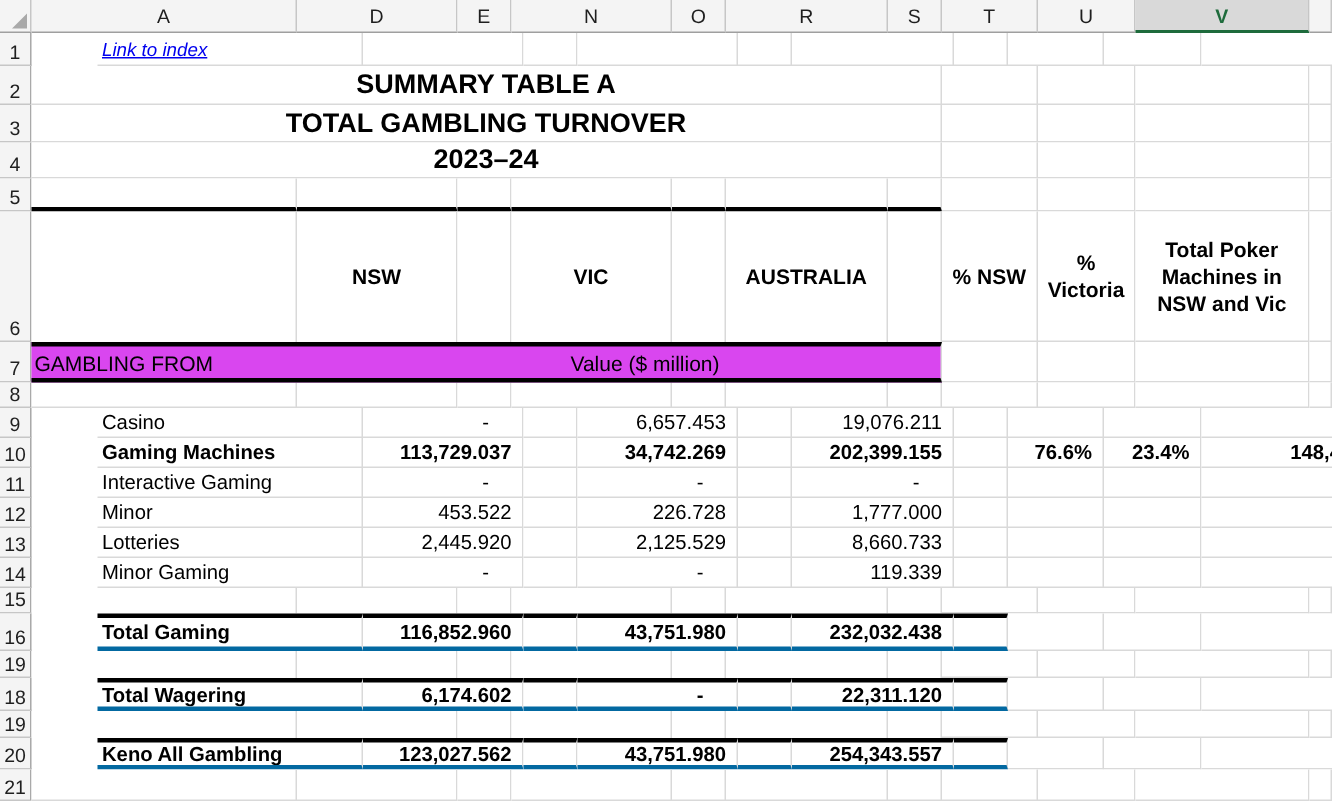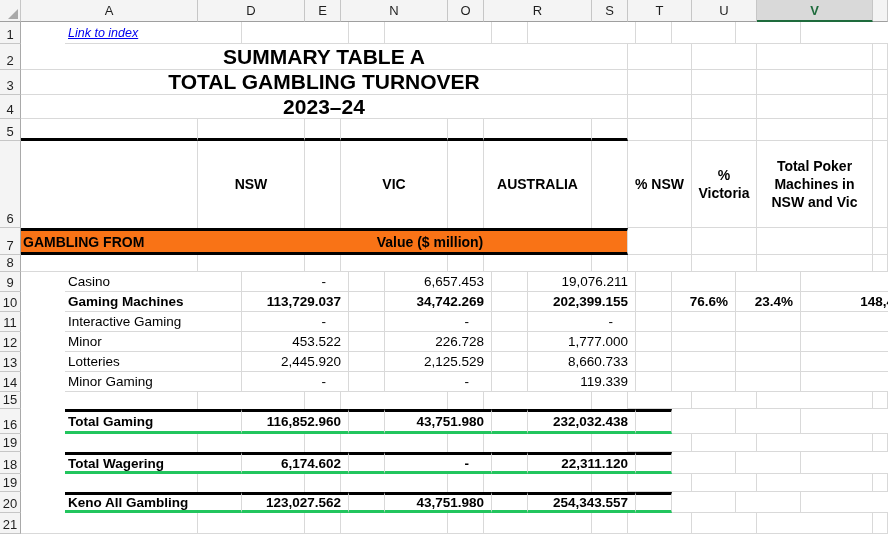--- a/index.html
+++ b/index.html
@@ -27,28 +27,28 @@
        display:flex;align-items:flex-end;justify-content:center;font-size:13px;color:#1f1f1f;padding-bottom:1px;}
   
   .c{box-sizing:border-box;border-right:1px solid #d9d9d9;border-bottom:1px solid #d9d9d9;
      display:flex;align-items:center;overflow:hidden;white-space:nowrap;background:#fff;}
   .num{justify-content:flex-end;padding-right:7px;}
   .dash{padding-right:22px;}
   .lbl{padding-left:3px;margin-left:44px;}
   .b{font-weight:bold;}
   .nbb{border-bottom:none;}
   .bb3{border-bottom:3px solid #000;}
-  .boxed{border-top:3px solid #000;border-bottom:3px solid #22c55e;}
-  .titlecell{justify-content:center;font-weight:bold;font-size:21px;text-align:center;}
+  .boxed{border-top:3px solid #000;border-bottom:3px solid #0369a1;}
+  .titlecell{justify-content:center;font-weight:bold;font-size:18px;text-align:center;}
   .hdr6{justify-content:center;text-align:center;font-weight:bold;font-size:14px;
         white-space:normal;line-height:1.3;}
   .pad4{padding:0 4px;}
   .pad8{padding:0 8px;}
-  .banner{box-sizing:border-box;background:#f97316;border-top:3px solid #000;border-bottom:3px solid #000;
-          border-right:1px solid #d9d9d9;position:relative;font-weight:bold;font-size:14px;color:#000;}
+  .banner{box-sizing:border-box;background:#d946ef;border-top:3px solid #000;border-bottom:3px solid #000;
+          border-right:1px solid #d9d9d9;position:relative;font-weight:normal;font-size:14px;color:#000;}
   .banner .bl{position:absolute;left:2px;top:50%;transform:translateY(-50%);}
   .banner .bc{position:absolute;left:0;right:0;top:50%;transform:translate(106px,-50%);text-align:center;}
   .link{color:#0000ee;font-style:italic;text-decoration:underline;font-size:12.5px;cursor:pointer;}
 </style>
 </head>
 <body>
 
 <div id="sheet">
 
   <div class="row h22">

